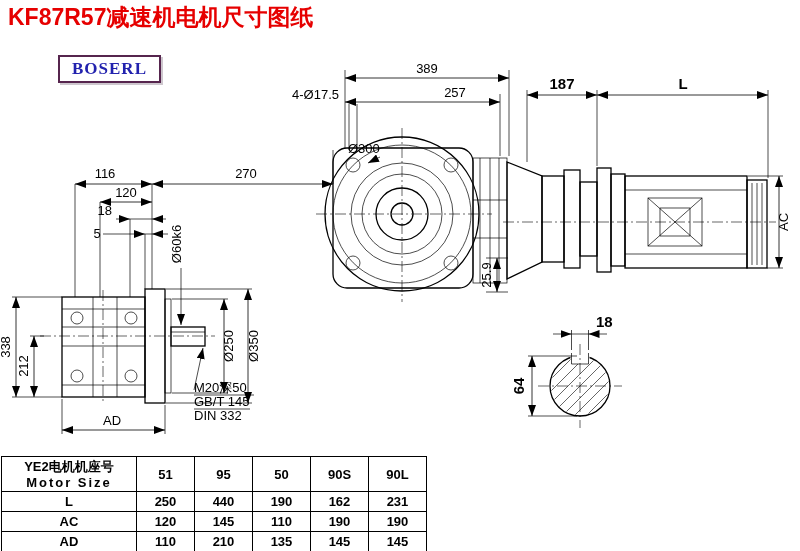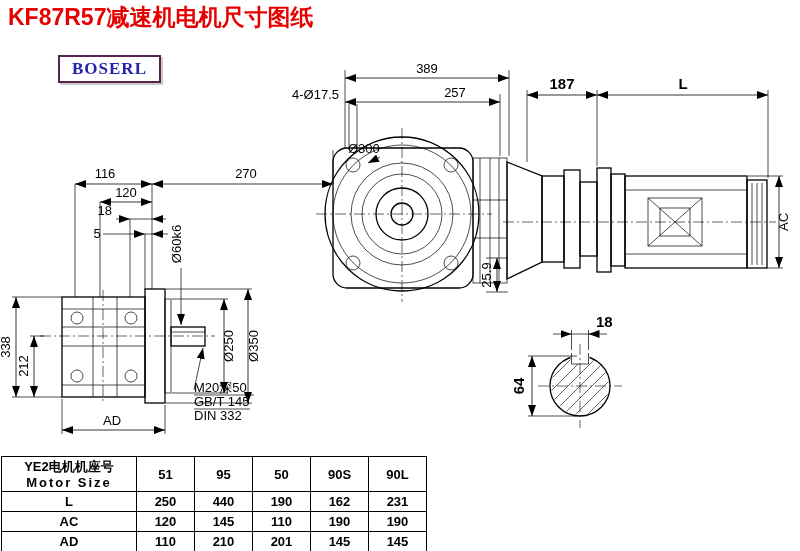--- a/index.html
+++ b/index.html
@@ -251,20 +251,20 @@
       <td class="cn">120</td>
       <td class="cn">145</td>
       <td class="cn">110</td>
       <td class="cn">190</td>
       <td class="cn">190</td>
     </tr>
     <tr>
       <td class="c0">AD</td>
       <td class="cn">110</td>
       <td class="cn">210</td>
-      <td class="cn">201</td>
+      <td class="cn">135</td>
       <td class="cn">145</td>
       <td class="cn">145</td>
     </tr>
   </tbody>
     </table>
 
 </div>
 
 </body></html>

